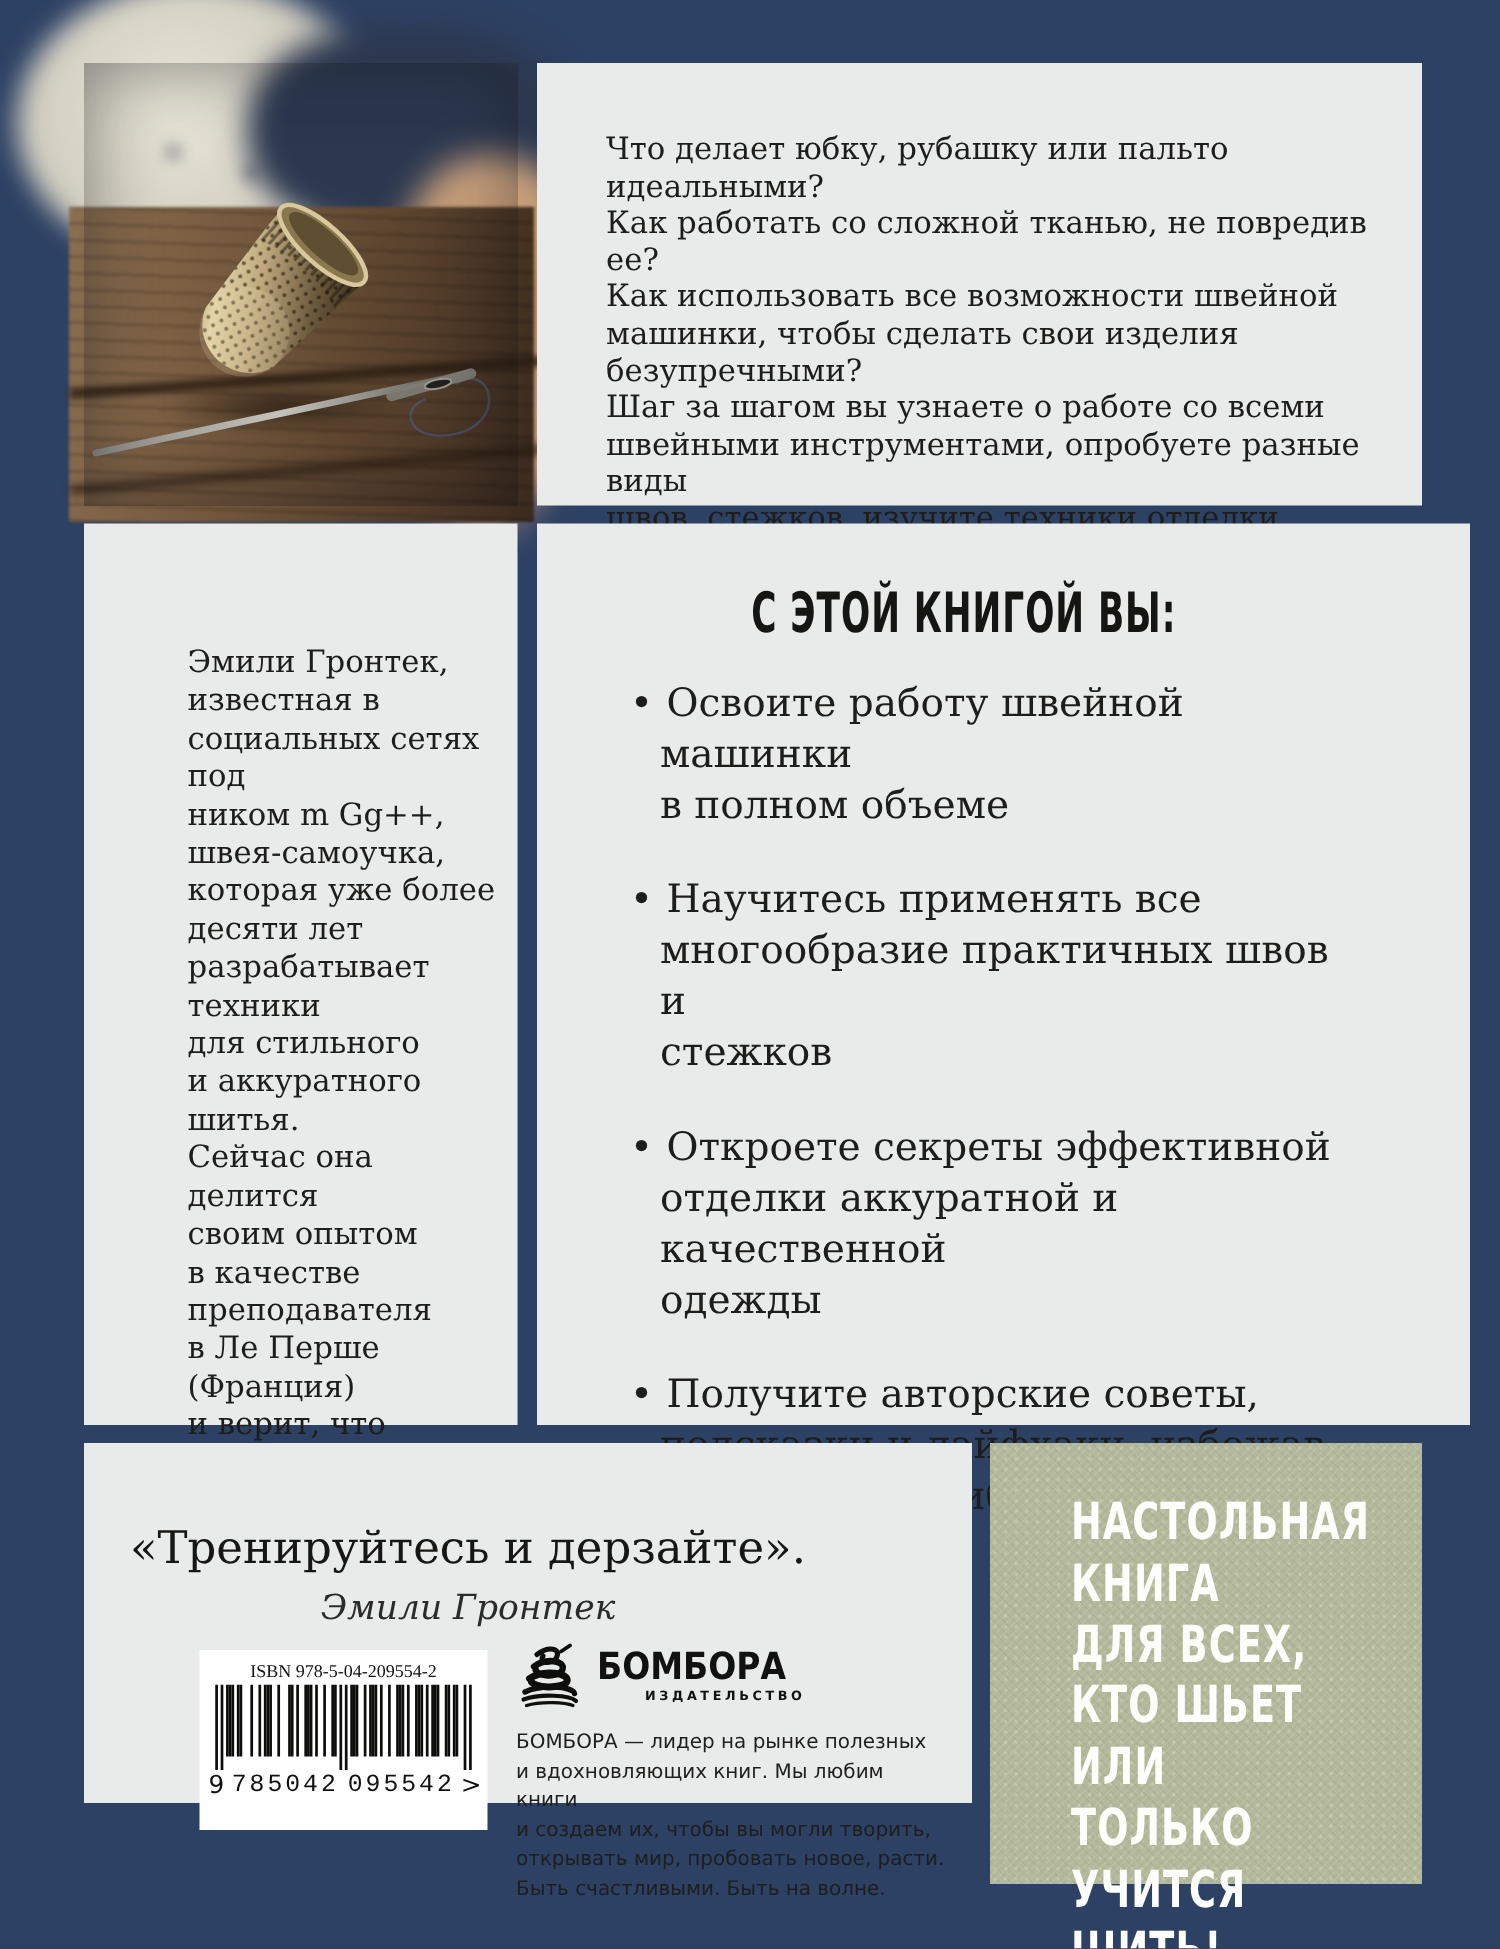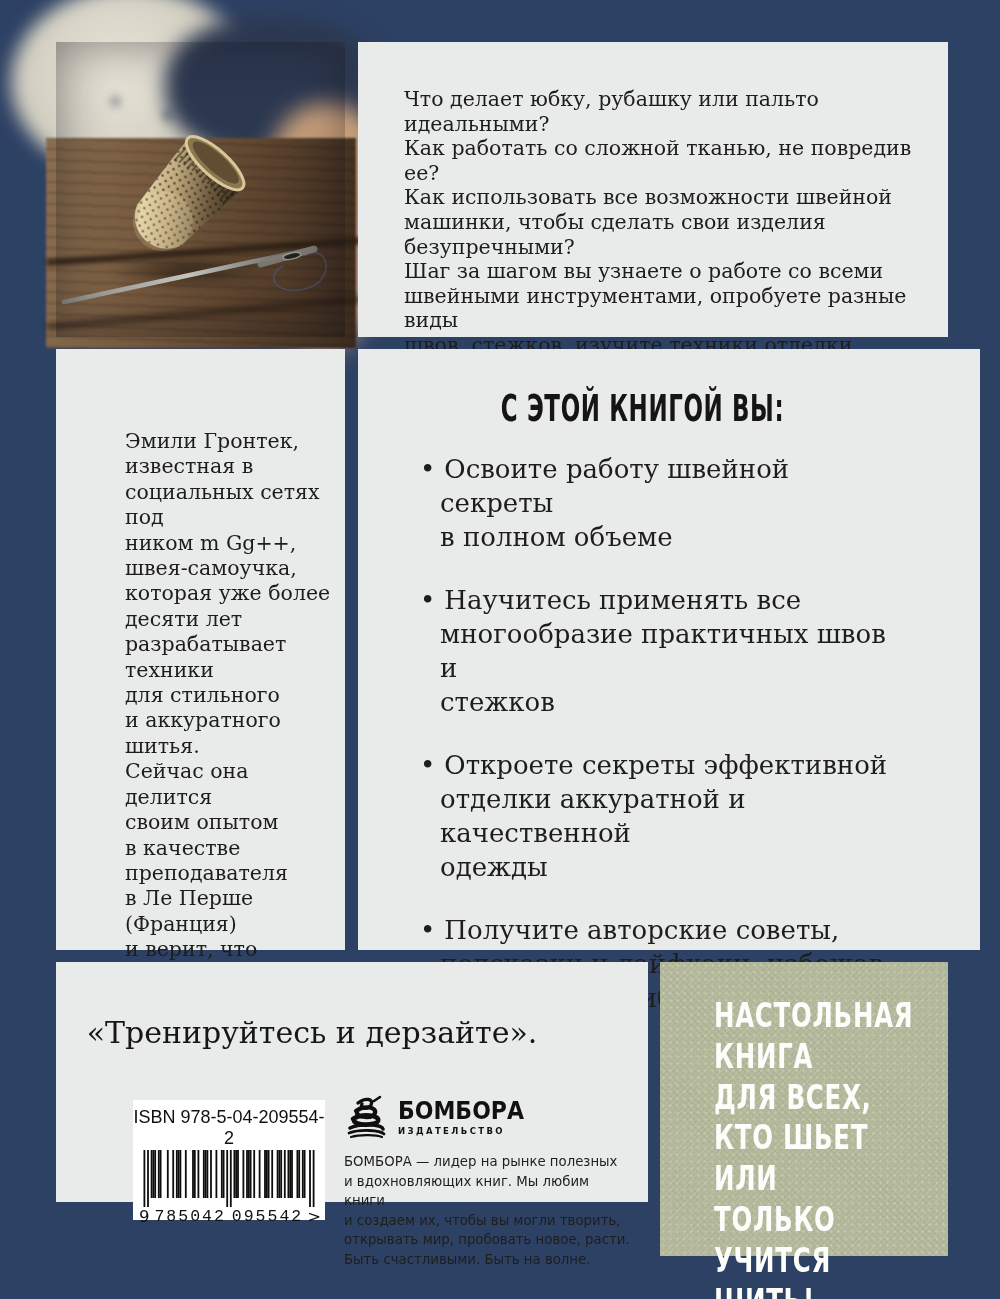--- a/index.html
+++ b/index.html
@@ -45,36 +45,36 @@
   .benefits-list li{margin-bottom:29px;padding-left:20px;text-indent:-20px;}
   .benefits-list .bullet{margin-right:9px;}
   .benefits-list .item-text{white-space:pre-line;}
 
   #quote-panel{left:56px;top:962px;width:592px;height:240px;}
   .quote-text{margin-top:53px;padding-right:80px;text-align:center;font-size:30px;color:#161614;}
   .quote-attribution{margin-top:9px;padding-right:80px;text-align:center;font-style:italic;font-size:23px;color:#2b2b29;}
 
   
   .isbn-box{position:absolute;left:77px;top:138px;width:192px;height:120px;background:#ffffff;}
-  .isbn-label{margin-top:7px;text-align:center;font-family:Liberation Sans, sans-serif;font-size:18px;color:#111;}
+  .isbn-label{margin-top:7px;text-align:center;font-family:Liberation Serif, serif;font-size:12px;color:#111;}
   #barcode{display:block;margin:1px auto 0 auto;}
   .barcode-digits{display:flex;align-items:center;margin:-1px 4px 0 6px;
     font-family:"DejaVu Sans","Liberation Sans",sans-serif;font-size:16.5px;color:#111;}
   .barcode-digits .g1,.barcode-digits .g2{flex:1;text-align:center;letter-spacing:2px;font-family:Liberation Mono, monospace;}
   .barcode-digits .d0{margin-right:2px;}
   .barcode-digits .dend{margin-left:1px;}
 
   
   .publisher-block{position:absolute;left:288px;top:133px;width:290px;}
   .pub-header{display:flex;align-items:flex-start;}
   .pub-logo{width:46px;height:44px;margin-right:8px;}
   .pub-names{display:flex;flex-direction:column;margin-top:3px;}
   .pub-name{font-family:"DejaVu Sans","Liberation Sans",sans-serif;font-weight:bold;font-size:25px;line-height:26px;color:#111;
             transform:scaleX(.88);transform-origin:left;}
-  .pub-sub{font-family:"DejaVu Sans","Liberation Sans",sans-serif;font-weight:bold;font-size:8.5px;letter-spacing:2.4px;color:#111;margin-top:2px;}
+  .pub-sub{font-family:"DejaVu Sans","Liberation Sans",sans-serif;font-weight:bold;font-size:8.5px;letter-spacing:2.4px;color:#111;margin-top:2px;margin-left:32px;}
   .pub-blurb{margin-top:13px;font-family:"DejaVu Sans","Liberation Sans",sans-serif;font-size:13.3px;line-height:19.6px;
              color:#1e1e1c;white-space:pre-line;}
 
   
   #tagline-panel{left:660px;top:962px;width:288px;height:294px;background:#b2b899;
     background-image:
       repeating-linear-gradient(135deg, rgba(255,255,255,.10) 0 1px, rgba(255,255,255,0) 1px 4px),
       repeating-linear-gradient(45deg, rgba(90,100,70,.08) 0 1px, rgba(0,0,0,0) 1px 5px),
       radial-gradient(rgba(255,255,255,.18) 1px, rgba(255,255,255,0) 1.4px);
     background-size:auto,auto,7px 7px;}
@@ -179,36 +179,37 @@
 и верит, что
 в искусстве шитья нет
 ничего невозможного!</div>
   </div>
 
   <div class="panel" id="benefits-panel">
     <div class="benefits-heading">
       <span>С ЭТОЙ КНИГОЙ ВЫ:</span>
     </div>
     <ul class="benefits-list">
-      <li><span class="bullet">•</span><span class="item-text">Освоите работу швейной секреты
+      <li><span class="bullet">•</span><span class="item-text">Освоите работу швейной машинки
 в полном объеме</span></li>
       <li><span class="bullet">•</span><span class="item-text">Научитесь применять все
 многообразие практичных швов и
 стежков</span></li>
       <li><span class="bullet">•</span><span class="item-text">Откроете секреты эффективной
 отделки аккуратной и качественной
 одежды</span></li>
       <li><span class="bullet">•</span><span class="item-text">Получите авторские советы,
 подсказки и лайфхаки, избежав
 множества ошибок новичков</span></li>
     </ul>
   </div>
 
   <div class="panel" id="quote-panel">
     <div class="quote-text">«Тренируйтесь и дерзайте».</div>
+    <div class="quote-attribution">Эмили Гронтек</div>
 
     <div class="isbn-box">
       <div class="isbn-label">ISBN 978-5-04-209554-2</div>
       <svg id="barcode" width="172" height="58" viewBox="0 0 172 58">
           <rect x="0.5" y="0" width="1.8" height="57" fill="#0d0d0b"></rect>
           <rect x="4.1" y="0" width="1.8" height="57" fill="#0d0d0b"></rect>
           <rect x="7.7" y="0" width="1.8" height="48" fill="#0d0d0b"></rect>
           <rect x="9.5" y="0" width="1.8" height="48" fill="#0d0d0b"></rect>
           <rect x="11.3" y="0" width="1.8" height="48" fill="#0d0d0b"></rect>
           <rect x="14.9" y="0" width="1.8" height="48" fill="#0d0d0b"></rect>

